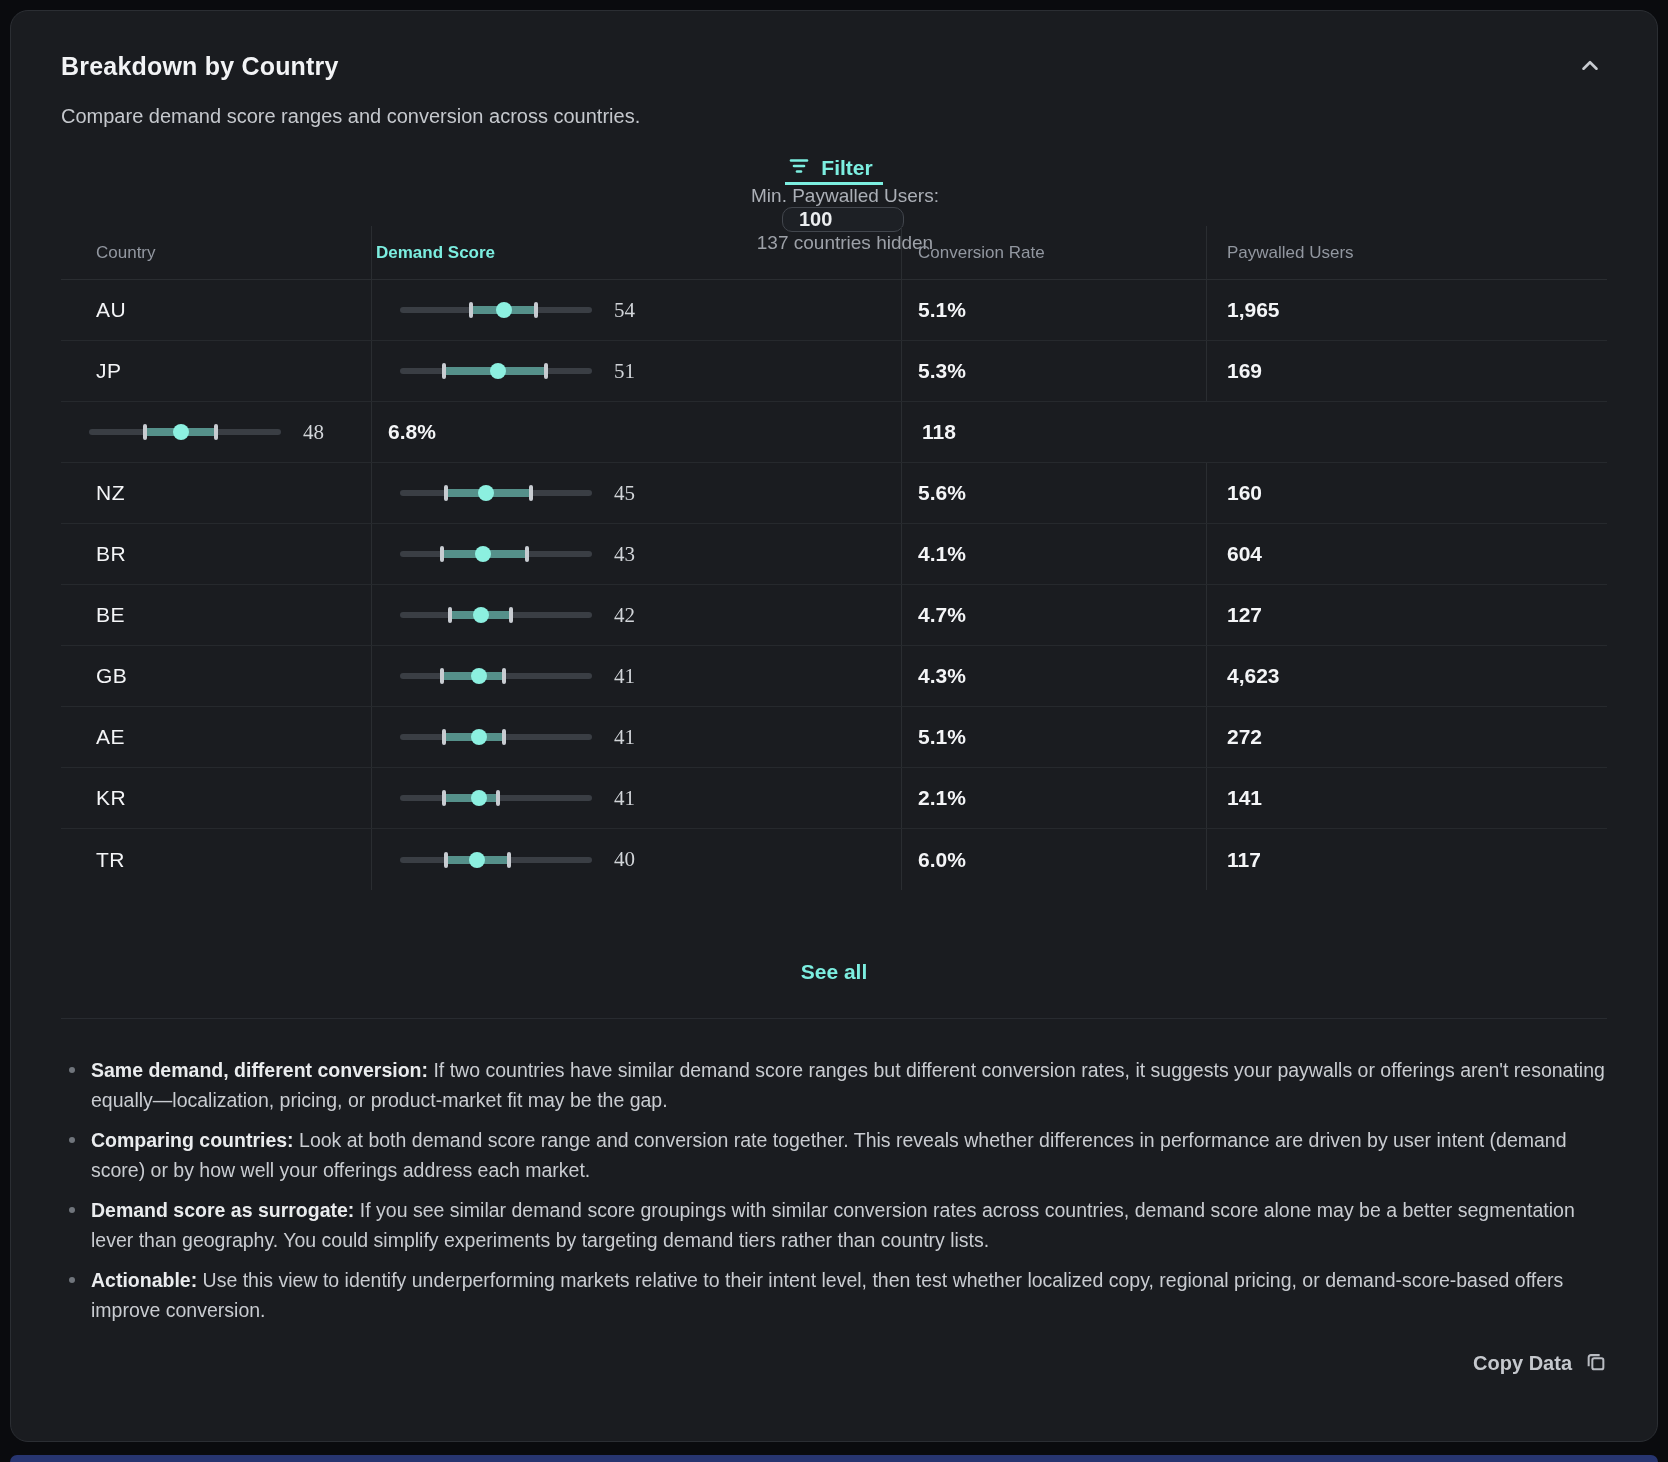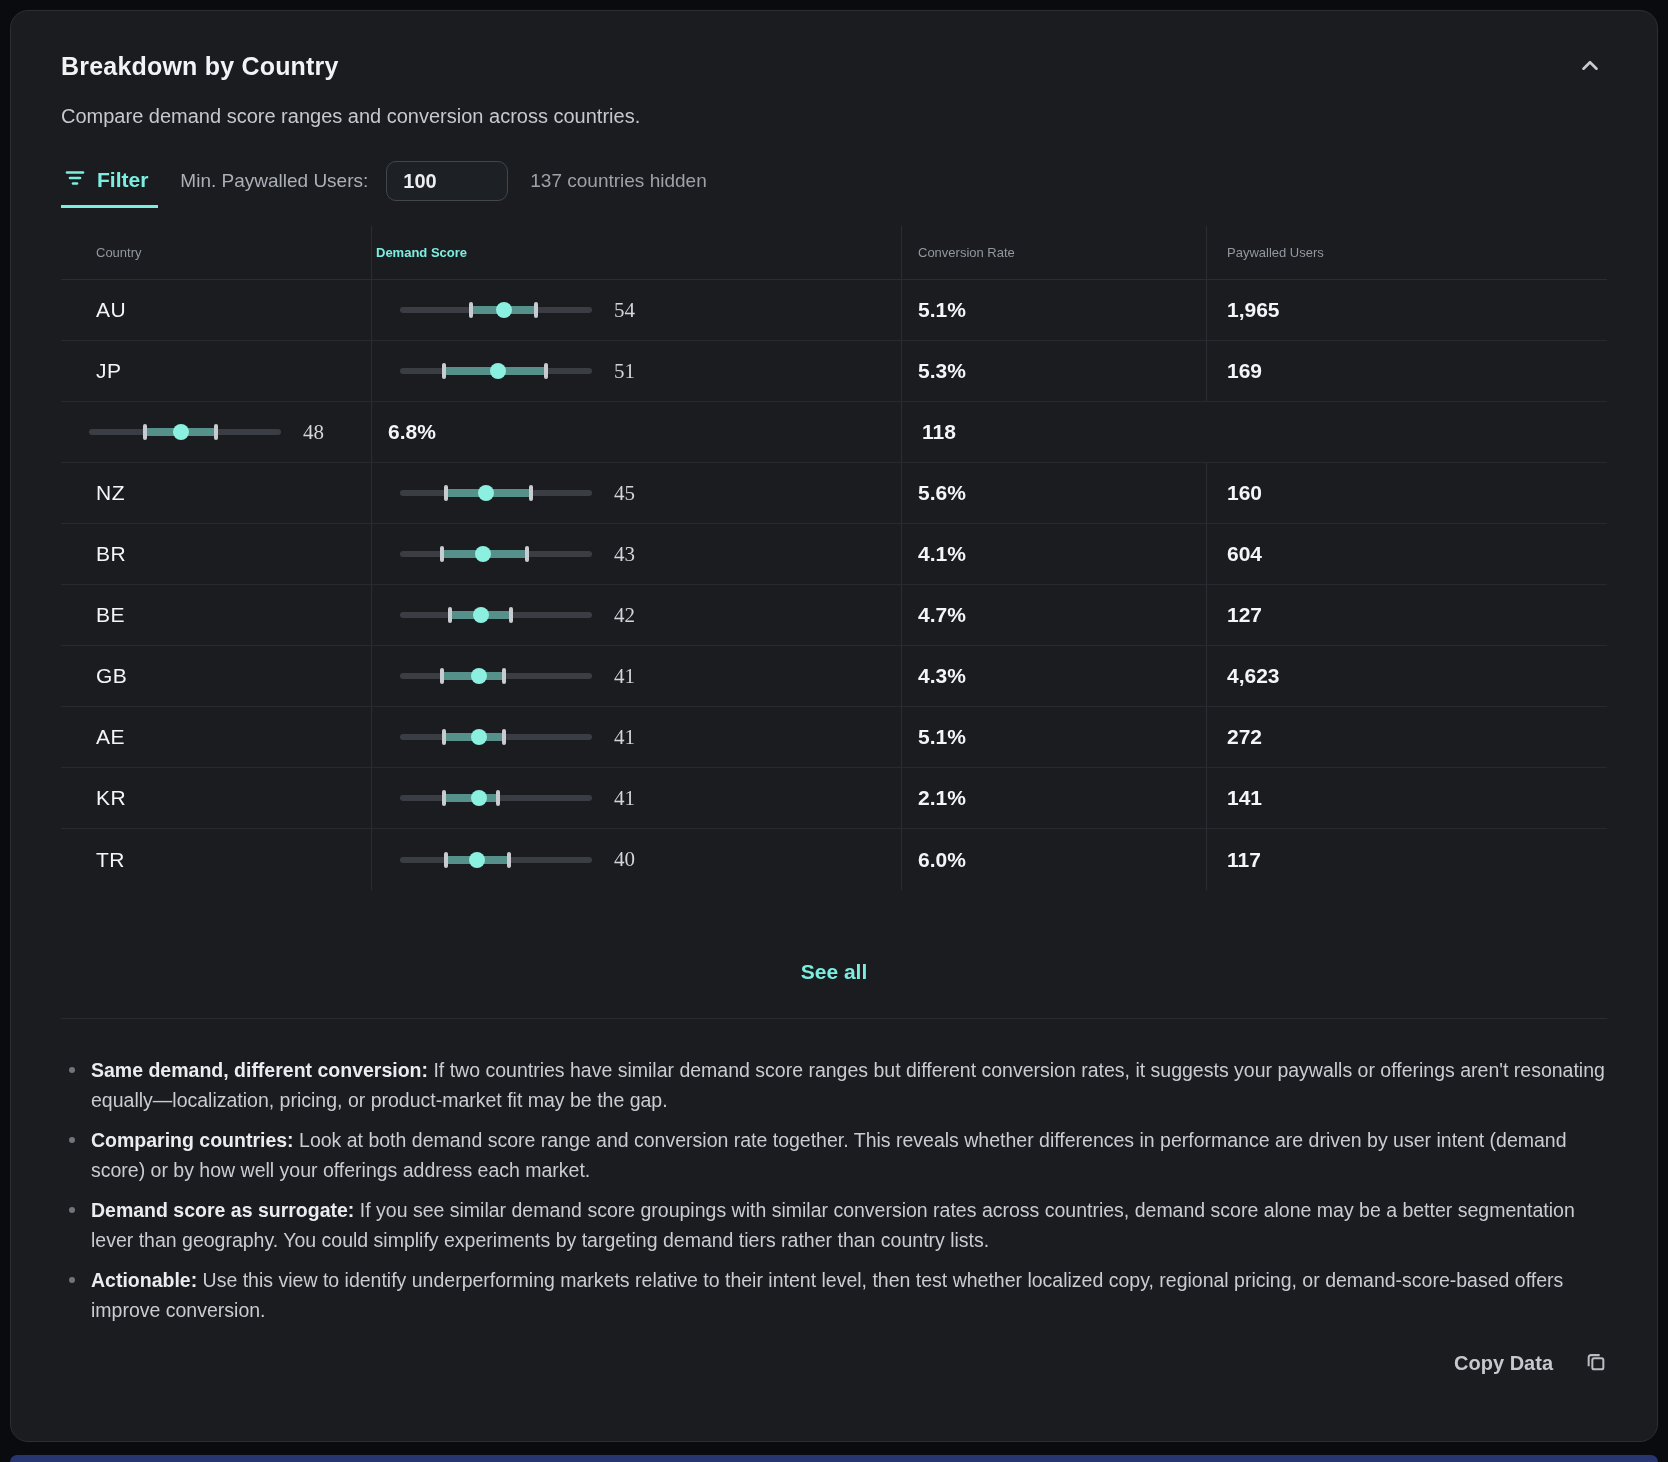--- a/index.html
+++ b/index.html
@@ -26,21 +26,21 @@
     background: #273570;
     border-radius: 8px 8px 0 0;
   }
   
   .title-row { display: flex; align-items: center; justify-content: space-between; }
   .title { font-size: 25px; font-weight: 700; color: #f2f3f5; letter-spacing: .2px; }
   .collapse-btn { background: none; border: none; cursor: pointer; padding: 4px; line-height: 0; }
   .subtitle { margin-top: 22px; font-size: 20px; color: #c5c8cd; }
 
   
-  .filter-bar { margin-top: 26px; display: flex; align-items: center; height: 54px; }
+  .filter-bar { margin-top: 26px; display: flex; align-items: center; height: 54px; flex-direction: column; }
   .filter-tab {
     display: flex; align-items: center; gap: 10px;
     height: 100%; padding: 0 10px 0 2px;
     border-bottom: 3px solid #7ceee0;
     cursor: pointer;
   }
   .filter-tab .label { color: #7ceee0; font-size: 21px; font-weight: 700; }
   .min-label { margin-left: 22px; font-size: 19px; color: #abafb6; }
   .min-input {
     margin-left: 18px;
@@ -61,21 +61,21 @@
   .t-header, .t-row { display: grid; grid-template-columns: 310px 530px 305px 1fr; align-items: center; }
   .t-header { height: 54px; border-bottom: 1px solid #2a2d31; }
   .t-row { height: 61px; border-bottom: 1px solid #26292d; }
   .t-row:last-child { border-bottom: none; }
   .t-header > div, .t-row > div { height: 100%; display: flex; align-items: center; }
   .t-header > div:nth-child(n+2), .t-row > div:nth-child(n+2) { border-left: 1px solid #2a2d31; }
   .c1 { padding-left: 35px; }
   .c2 { padding-left: 4px; }
   .c3 { padding-left: 16px; }
   .c4 { padding-left: 20px; }
-  .th { font-size: 13px; font-weight: 500; color: #9297a0; }
+  .th { font-size: 17px; font-weight: 500; color: #9297a0; }
   .th.active { color: #7ceee0; font-weight: 600; }
   .country { font-size: 21px; font-weight: 400; color: #f4f5f7; letter-spacing: .5px; }
   .val { font-size: 21px; font-weight: 700; color: #f4f5f7; }
 
   
   .slider { position: relative; width: 192px; height: 24px; margin-left: 24px; flex: none; }
   .slider .track { position: absolute; left: 0; right: 0; top: 50%; margin-top: -3px; height: 6px; border-radius: 3px; background: #3a3e44; }
   .slider .band  { position: absolute; top: 50%; margin-top: -4px; height: 8px; border-radius: 2px; background: #55908a; }
   .slider .whisker { position: absolute; top: 50%; margin-top: -8px; width: 4px; height: 16px; border-radius: 2px; background: #c8ccd1; }
   .slider .dot { position: absolute; top: 50%; margin-top: -8px; width: 16px; height: 16px; border-radius: 50%; background: #8cf0e0; }
@@ -87,21 +87,21 @@
   .divider { margin-top: 34px; border: none; border-top: 1px solid #282b30; }
 
   
   .notes { margin-top: 36px; list-style: none; }
   .note { position: relative; padding-left: 30px; margin-bottom: 10px; font-size: 19.5px; line-height: 30px; color: #c9ccd1; }
   .note::before { content: ""; position: absolute; left: 8px; top: 12px; width: 6px; height: 6px; border-radius: 50%; background: #70757c; }
   .note .lead { font-weight: 700; color: #eaecee; }
 
   
   .footer { margin-top: 26px; display: flex; justify-content: flex-end; align-items: center; gap: 16px; }
-  .copy-btn { display: flex; align-items: center; gap: 32px; background: none; border: none; cursor: pointer; }
+  .copy-btn { display: flex; align-items: center; gap: 13px; background: none; border: none; cursor: pointer; }
   .copy-label { font-size: 20px; font-weight: 700; color: #c5c8cd; }
 </style>
 </head>
 <body>
 
 <div class="card">
 
   <div class="title-row">
     <div class="title">Breakdown by Country</div>
     <button class="collapse-btn">

